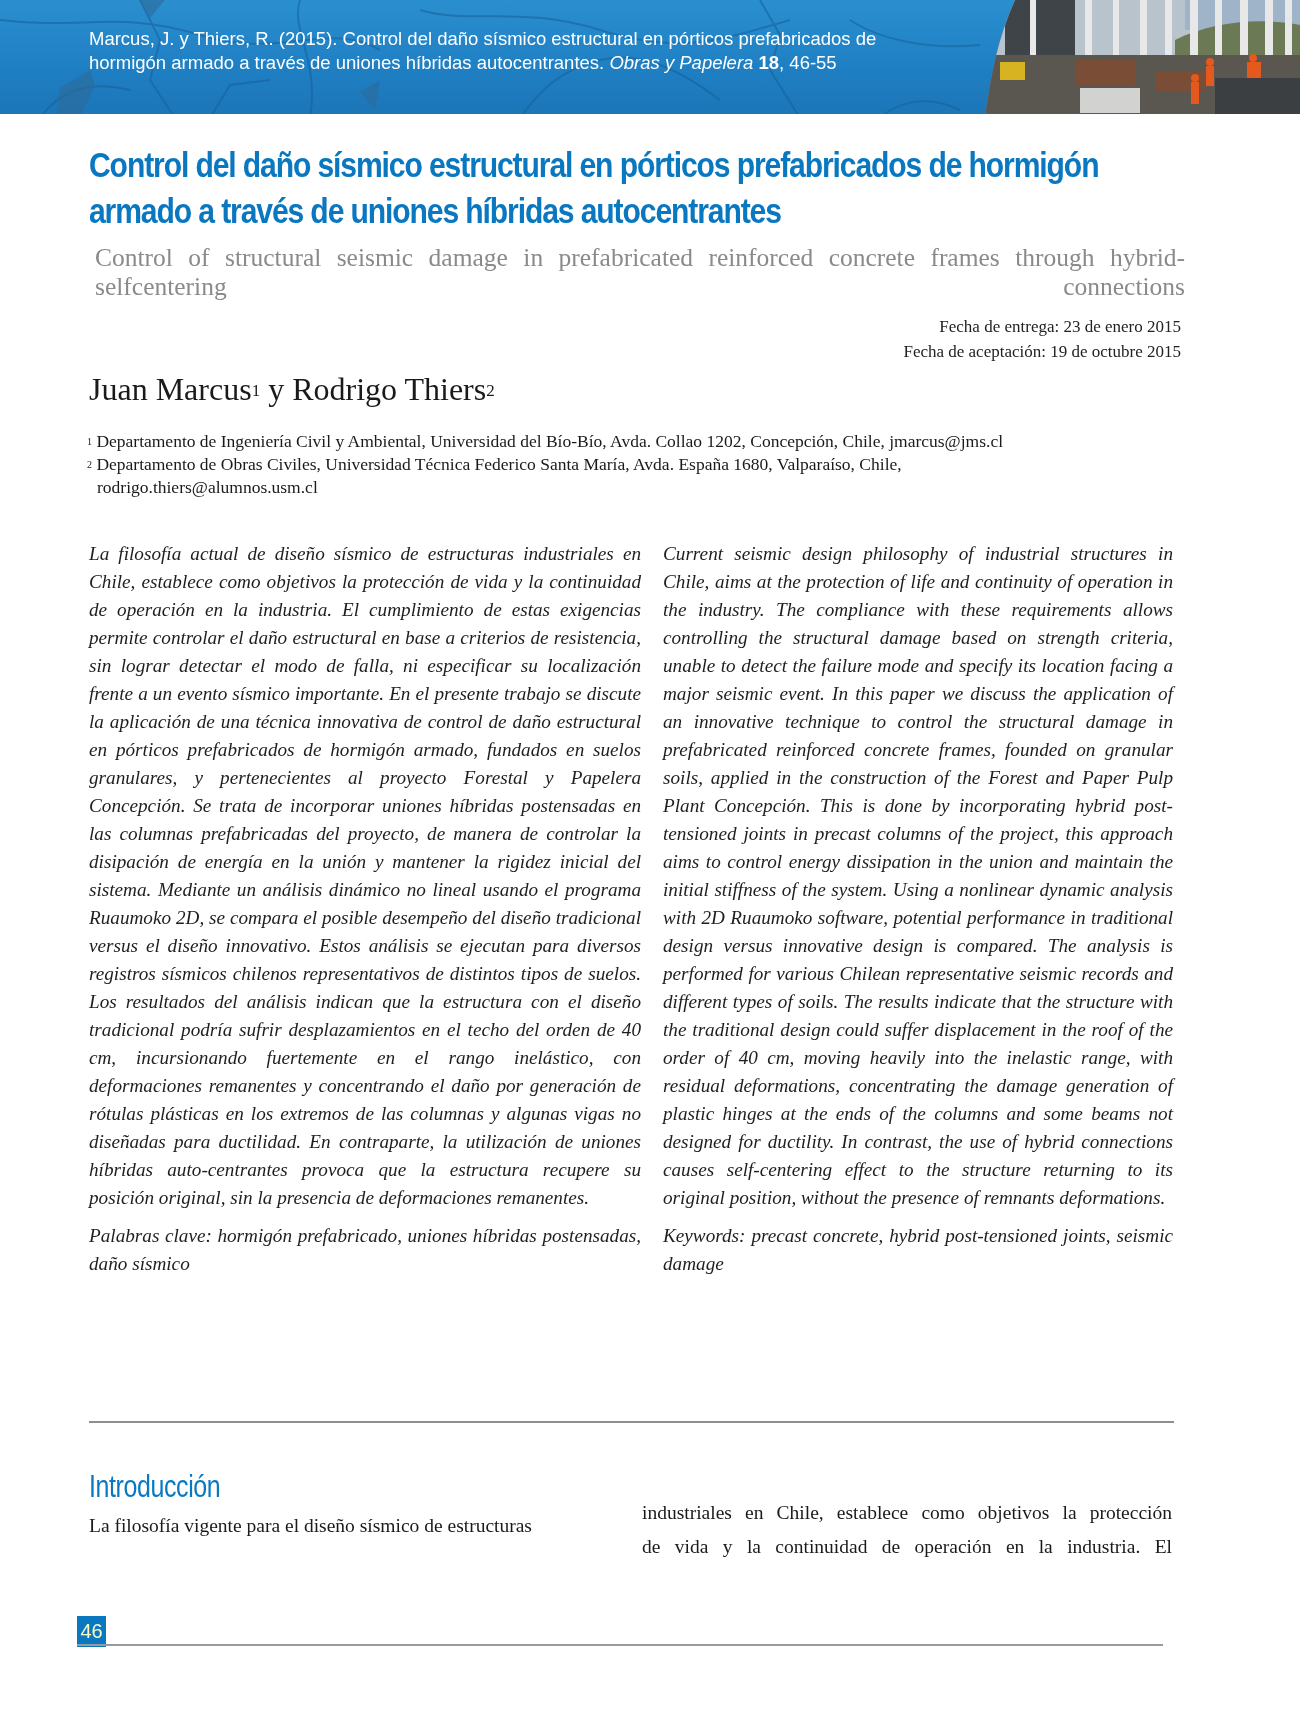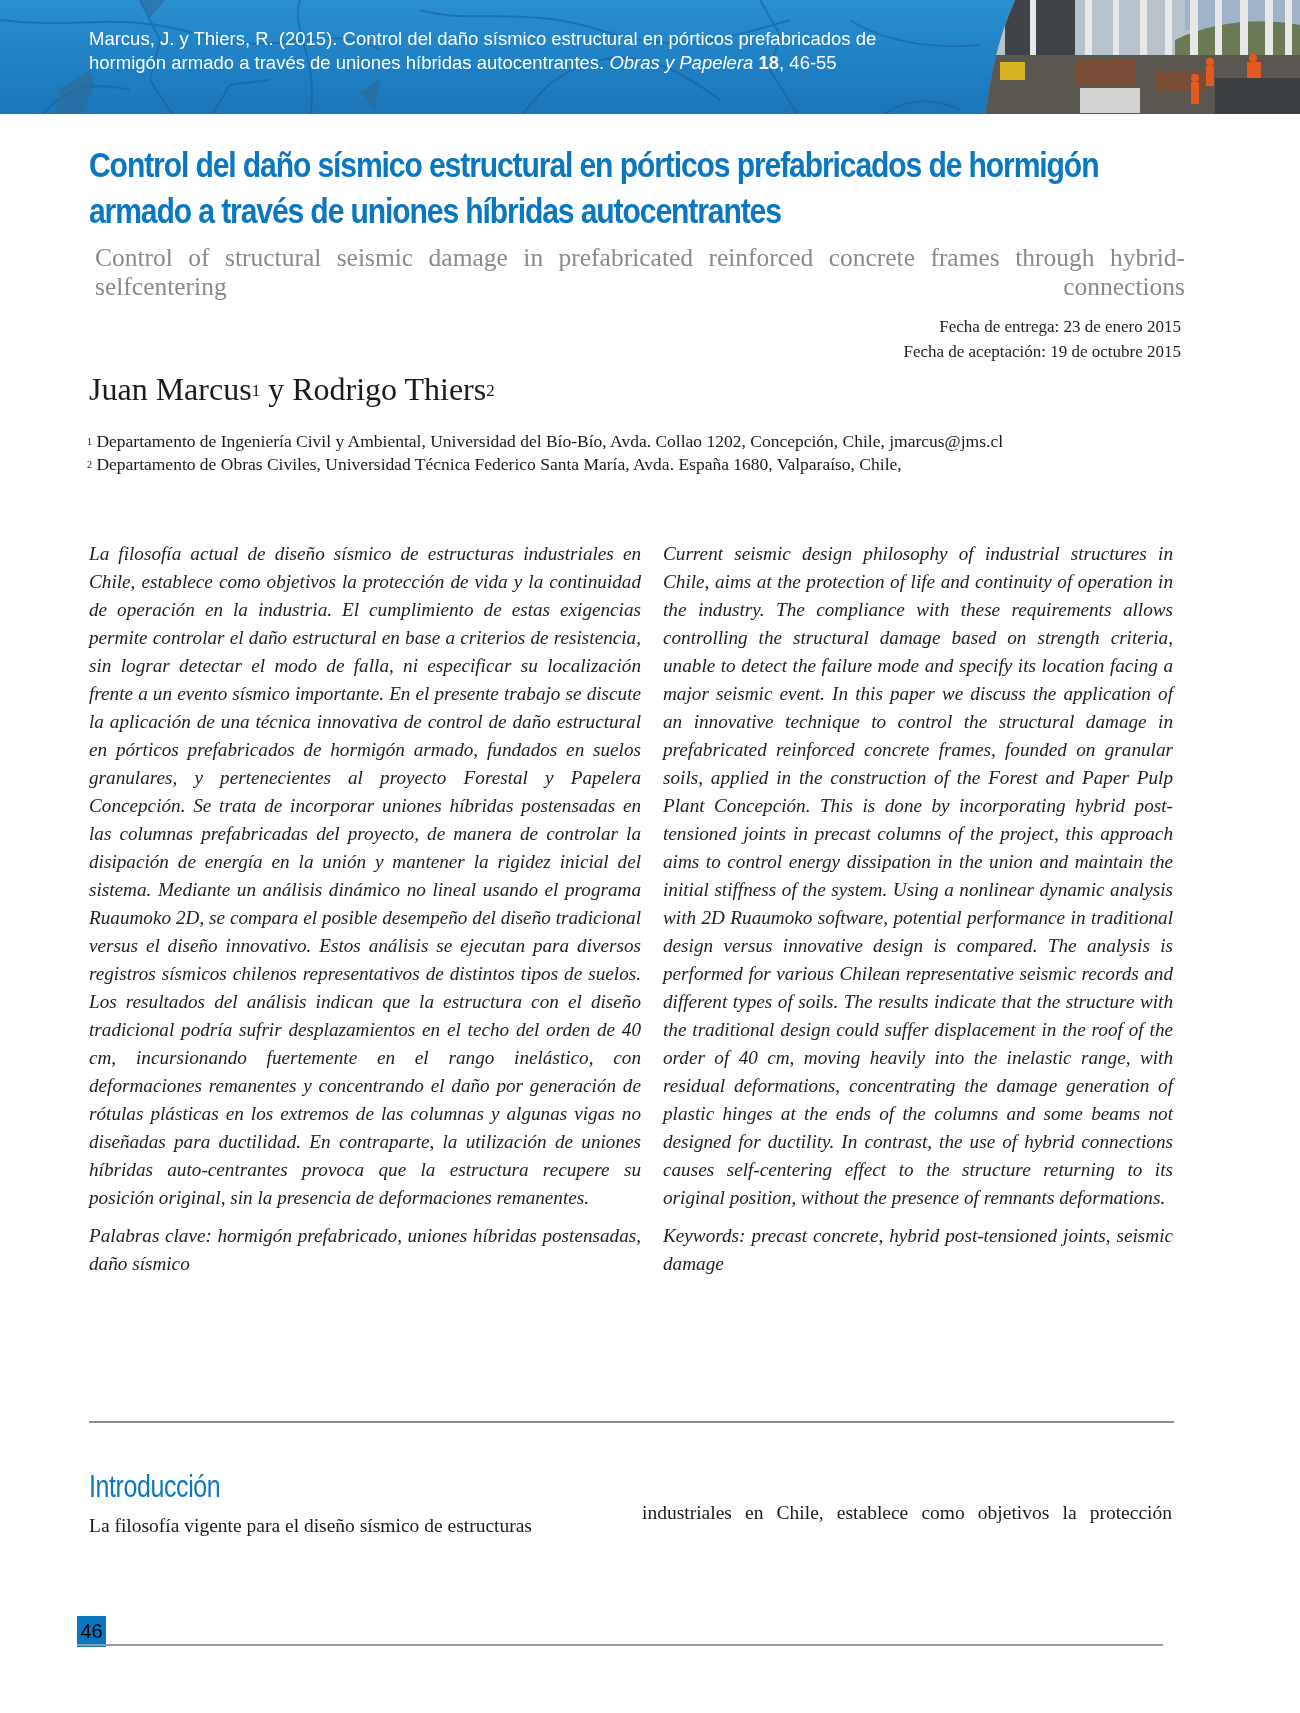--- a/index.html
+++ b/index.html
@@ -37,21 +37,21 @@
   .col .kw { margin-top:10px; }
 
   .divider { position:absolute; left:89px; top:1421px; width:1085px; height:2px; background:#8e8e8e; }
 
   .intro-h { position:absolute; left:89px; top:1466px; font-family:"Liberation Sans", sans-serif; font-size:32px; line-height:40px;
     color:#0a78c0; transform:scaleX(0.78); transform-origin:left top; letter-spacing:-0.5px; }
   .intro-l { position:absolute; left:89px; top:1513px; width:530px; font-size:19.5px; line-height:26px; }
   .intro-r { position:absolute; left:642px; top:1480px; width:530px; font-size:19.5px; line-height:34px; text-align:justify;margin-top:16px; }
   .intro-r span { display:block; text-align:justify; text-align-last:justify; }
 
-  .page-num { position:absolute; left:77px; top:1616px; width:29px; height:31px; background:#0a78c0; color:#000000;
+  .page-num { position:absolute; left:77px; top:1616px; width:29px; height:31px; background:#0a78c0; color:#fef9c3;
     font-family:"Liberation Sans", sans-serif; font-size:20px; line-height:31px; text-align:center; }
   .footer-line { position:absolute; left:77px; top:1644px; width:1086px; height:2px; background:#9a9a9a; }
 </style>
 </head>
 <body>
 
 <div class="banner">
   <svg class="cracks" viewBox="0 0 1300 118" preserveAspectRatio="none">
     <g stroke="#16609a" stroke-width="2" fill="none" opacity="0.55">
       <path d="M0,20 C80,30 120,10 200,35 S330,20 380,50"></path>
@@ -126,33 +126,35 @@
   <div>Fecha de aceptación: 19 de octubre 2015</div>
 </div>
 
 <div class="authors">
   <span>Juan Marcus</span><sup>1</sup><span> y </span><span>Rodrigo Thiers</span><sup>2</sup>
 </div>
 
 <div class="affils">
   <div><sup>1</sup><span> Departamento de Ingeniería Civil y Ambiental, Universidad del Bío-Bío, Avda. Collao 1202, Concepción, Chile, jmarcus@jms.cl</span></div>
   <div><sup>2</sup><span> Departamento de Obras Civiles, Universidad Técnica Federico Santa María, Avda. España 1680, Valparaíso, Chile,</span></div>
+  <div class="indent">rodrigo.thiers@alumnos.usm.cl</div>
 </div>
 
 <div class="col left">
   <p>La filosofía actual de diseño sísmico de estructuras industriales en Chile, establece como objetivos la protección de vida y la continuidad de operación en la industria. El cumplimiento de estas exigencias permite controlar el daño estructural en base a criterios de resistencia, sin lograr detectar el modo de falla, ni especificar su localización frente a un evento sísmico importante. En el presente trabajo se discute la aplicación de una técnica innovativa de control de daño estructural en pórticos prefabricados de hormigón armado, fundados en suelos granulares, y pertenecientes al proyecto Forestal y Papelera Concepción. Se trata de incorporar uniones híbridas postensadas en las columnas prefabricadas del proyecto, de manera de controlar la disipación de energía en la unión y mantener la rigidez inicial del sistema. Mediante un análisis dinámico no lineal usando el programa Ruaumoko 2D, se compara el posible desempeño del diseño tradicional versus el diseño innovativo. Estos análisis se ejecutan para diversos registros sísmicos chilenos representativos de distintos tipos de suelos. Los resultados del análisis indican que la estructura con el diseño tradicional podría sufrir desplazamientos en el techo del orden de 40 cm, incursionando fuertemente en el rango inelástico, con deformaciones remanentes y concentrando el daño por generación de rótulas plásticas en los extremos de las columnas y algunas vigas no diseñadas para ductilidad. En contraparte, la utilización de uniones híbridas auto-centrantes provoca que la estructura recupere su posición original, sin la presencia de deformaciones remanentes.</p>
   <p class="kw">Palabras clave: hormigón prefabricado, uniones híbridas postensadas, daño sísmico</p>
 </div>
 <div class="col right">
   <p>Current seismic design philosophy of industrial structures in Chile, aims at the protection of life and continuity of operation in the industry. The compliance with these requirements allows controlling the structural damage based on strength criteria, unable to detect the failure mode and specify its location facing a major seismic event. In this paper we discuss the application of an innovative technique to control the structural damage in prefabricated reinforced concrete frames, founded on granular soils, applied in the construction of the Forest and Paper Pulp Plant Concepción. This is done by incorporating hybrid post-tensioned joints in precast columns of the project, this approach aims to control energy dissipation in the union and maintain the initial stiffness of the system. Using a nonlinear dynamic analysis with 2D Ruaumoko software, potential performance in traditional design versus innovative design is compared. The analysis is performed for various Chilean representative seismic records and different types of soils. The results indicate that the structure with the traditional design could suffer displacement in the roof of the order of 40 cm, moving heavily into the inelastic range, with residual deformations, concentrating the damage generation of plastic hinges at the ends of the columns and some beams not designed for ductility. In contrast, the use of hybrid connections causes self-centering effect to the structure returning to its original position, without the presence of remnants deformations.</p>
   <p class="kw">Keywords: precast concrete, hybrid post-tensioned joints, seismic damage</p>
 </div>
 
 <div class="divider"></div>
 
 <div class="intro-h">Introducción</div>
 <div class="intro-l">La filosofía vigente para el diseño sísmico de estructuras</div>
 <div class="intro-r">
   <span>industriales en Chile, establece como objetivos la protección</span>
+  <span>de vida y la continuidad de operación en la industria. El</span>
 </div>
 
 <div class="page-num">46</div>
 <div class="footer-line"></div>
 
 </body></html>

